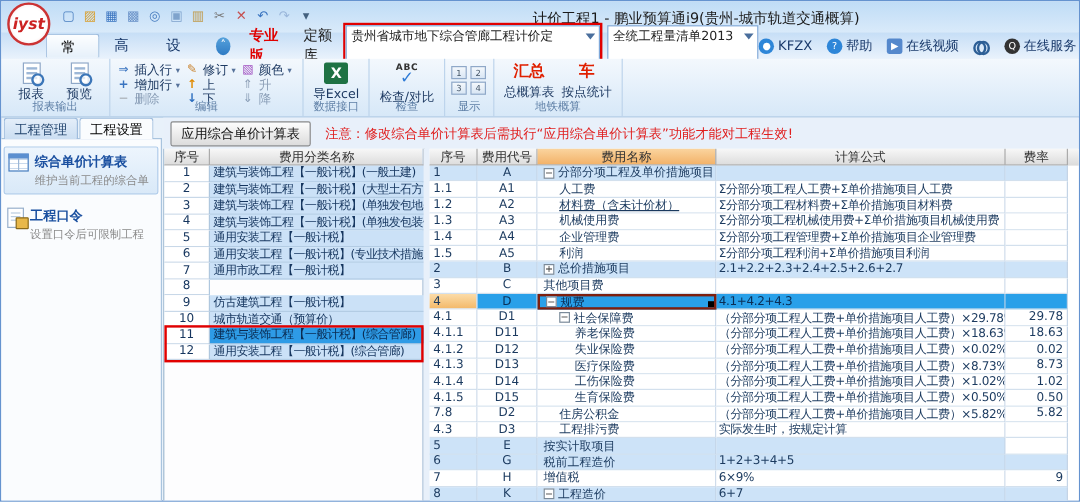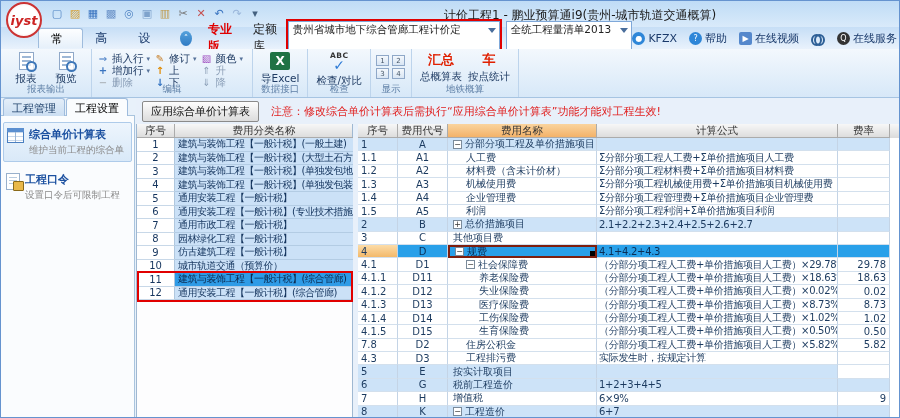--- a/index.html
+++ b/index.html
@@ -321,21 +321,20 @@
         <div class="cat-row">
           <div class="m-no">6</div>
           <div class="m-name">通用安装工程【一般计税】(专业技术措施)</div>
         </div>
         <div class="cat-row">
           <div class="m-no">7</div>
           <div class="m-name">通用市政工程【一般计税】</div>
         </div>
         <div class="cat-row">
           <div class="m-no">8</div>
-          <div class="m-name">园林绿化工程【一般计税】</div>
         </div>
         <div class="cat-row">
           <div class="m-no">9</div>
           <div class="m-name">仿古建筑工程【一般计税】</div>
         </div>
         <div class="cat-row">
           <div class="m-no">10</div>
           <div class="m-name">城市轨道交通（预算价）</div>
         </div>
         <div class="cat-row sel">
@@ -375,21 +374,21 @@
           <div class="c-code">A1</div>
           <div class="c-name" style="padding-left: 18px;">
             <span>人工费</span>
           </div>
           <div class="c-frm">Σ分部分项工程人工费+Σ单价措施项目人工费</div>
           <div class="c-rate"></div>
         </div>
         <div class="fee-row">
           <div class="c-no">1.2</div>
           <div class="c-code">A2</div>
-          <div class="c-name" style="padding-left: 18px;">
+          <div class="c-name" style="padding-left: 18px; text-decoration: underline;">
             <span>材料费（含未计价材）</span>
           </div>
           <div class="c-frm">Σ分部分项工程材料费+Σ单价措施项目材料费</div>
           <div class="c-rate"></div>
         </div>
         <div class="fee-row">
           <div class="c-no">1.3</div>
           <div class="c-code">A3</div>
           <div class="c-name" style="padding-left: 18px;">
             <span>机械使用费</span>

